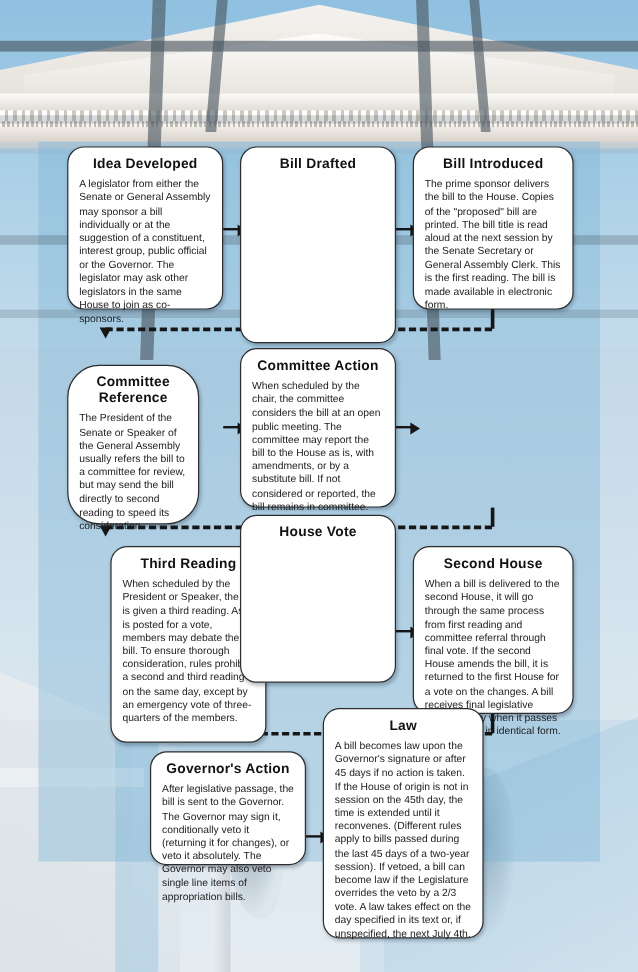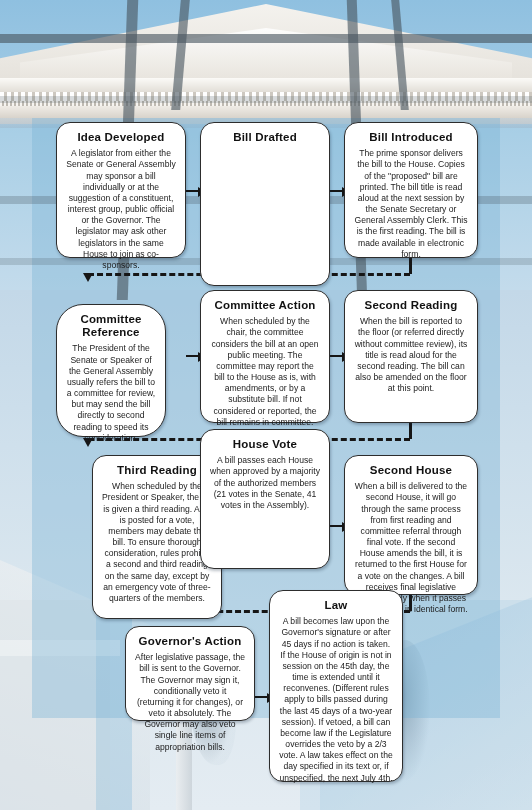--- a/index.html
+++ b/index.html
@@ -116,21 +116,21 @@
     color:#111;
     text-align:center;
     letter-spacing:.2px;
     margin:2px 0 4px 0;
     line-height:1.15;
   }
   .node .body{
     font-size:8.6px;
     line-height:1.30;
     color:#1b1b1b;
-    text-align:center;
+    text-align:left;
   }
 
   
   .conn{position:absolute;}
   .h-arrow{height:0;border-top:2.6px solid #161616;}
   .arrow-right{
     position:absolute;width:0;height:0;
     border-top:5px solid transparent;border-bottom:5px solid transparent;
     border-left:8px solid #161616;
   }
@@ -244,33 +244,28 @@
     <div class="node" style="left:56px;top:304px;width:110px;height:133px;border-radius:27px;">
       <div class="title">Committee Reference</div>
       <div class="body">The President of the Senate or Speaker of the General Assembly usually refers the bill to a committee for review, but may send the bill directly to second reading to speed its consideration.</div>
     </div>
 
     <div class="node" style="left:200px;top:290px;width:130px;height:133px;">
       <div class="title">Committee Action</div>
       <div class="body">When scheduled by the chair, the committee considers the bill at an open public meeting. The committee may report the bill to the House as is, with amendments, or by a substitute bill. If not considered or reported, the bill remains in committee.</div>
     </div>
 
-    <div class="node" style="left:344px;top:290px;width:134px;height:133px;">
-      <div class="title">Second Reading</div>
-      <div class="body">When the bill is reported to the floor (or referred directly without committee review), its title is read aloud for the second reading. The bill can also be amended on the floor at this point.</div>
-    </div>
 
     <div class="node" style="left:56px;top:455px;width:130px;height:164px;margin-left:36px;">
       <div class="title">Third Reading</div>
       <div class="body">When scheduled by the President or Speaker, the bill is given a third reading. As it is posted for a vote, members may debate the bill. To ensure thorough consideration, rules prohibit a second and third reading on the same day, except by an emergency vote of three-quarters of the members.</div>
     </div>
 
     <div class="node" style="left:200px;top:429px;width:130px;height:140px;">
       <div class="title">House Vote</div>
-      <div class="body">A bill passes each House when approved by a majority of the authorized members (21 votes in the Senate, 41 votes in the Assembly).</div>
     </div>
 
     <div class="node" style="left:344px;top:455px;width:134px;height:140px;">
       <div class="title">Second House</div>
       <div class="body">When a bill is delivered to the second House, it will go through the same process from first reading and committee referral through final vote. If the second House amends the bill, it is returned to the first House for a vote on the changes. A bill receives final legislative approval only when it passes both Houses in identical form.</div>
     </div>
 
     <div class="node" style="left:125px;top:626px;width:130px;height:95px;">
       <div class="title">Governor's Action</div>
       <div class="body">After legislative passage, the bill is sent to the Governor. The Governor may sign it, conditionally veto it (returning it for changes), or veto it absolutely. The Governor may also veto single line items of appropriation bills.</div>

